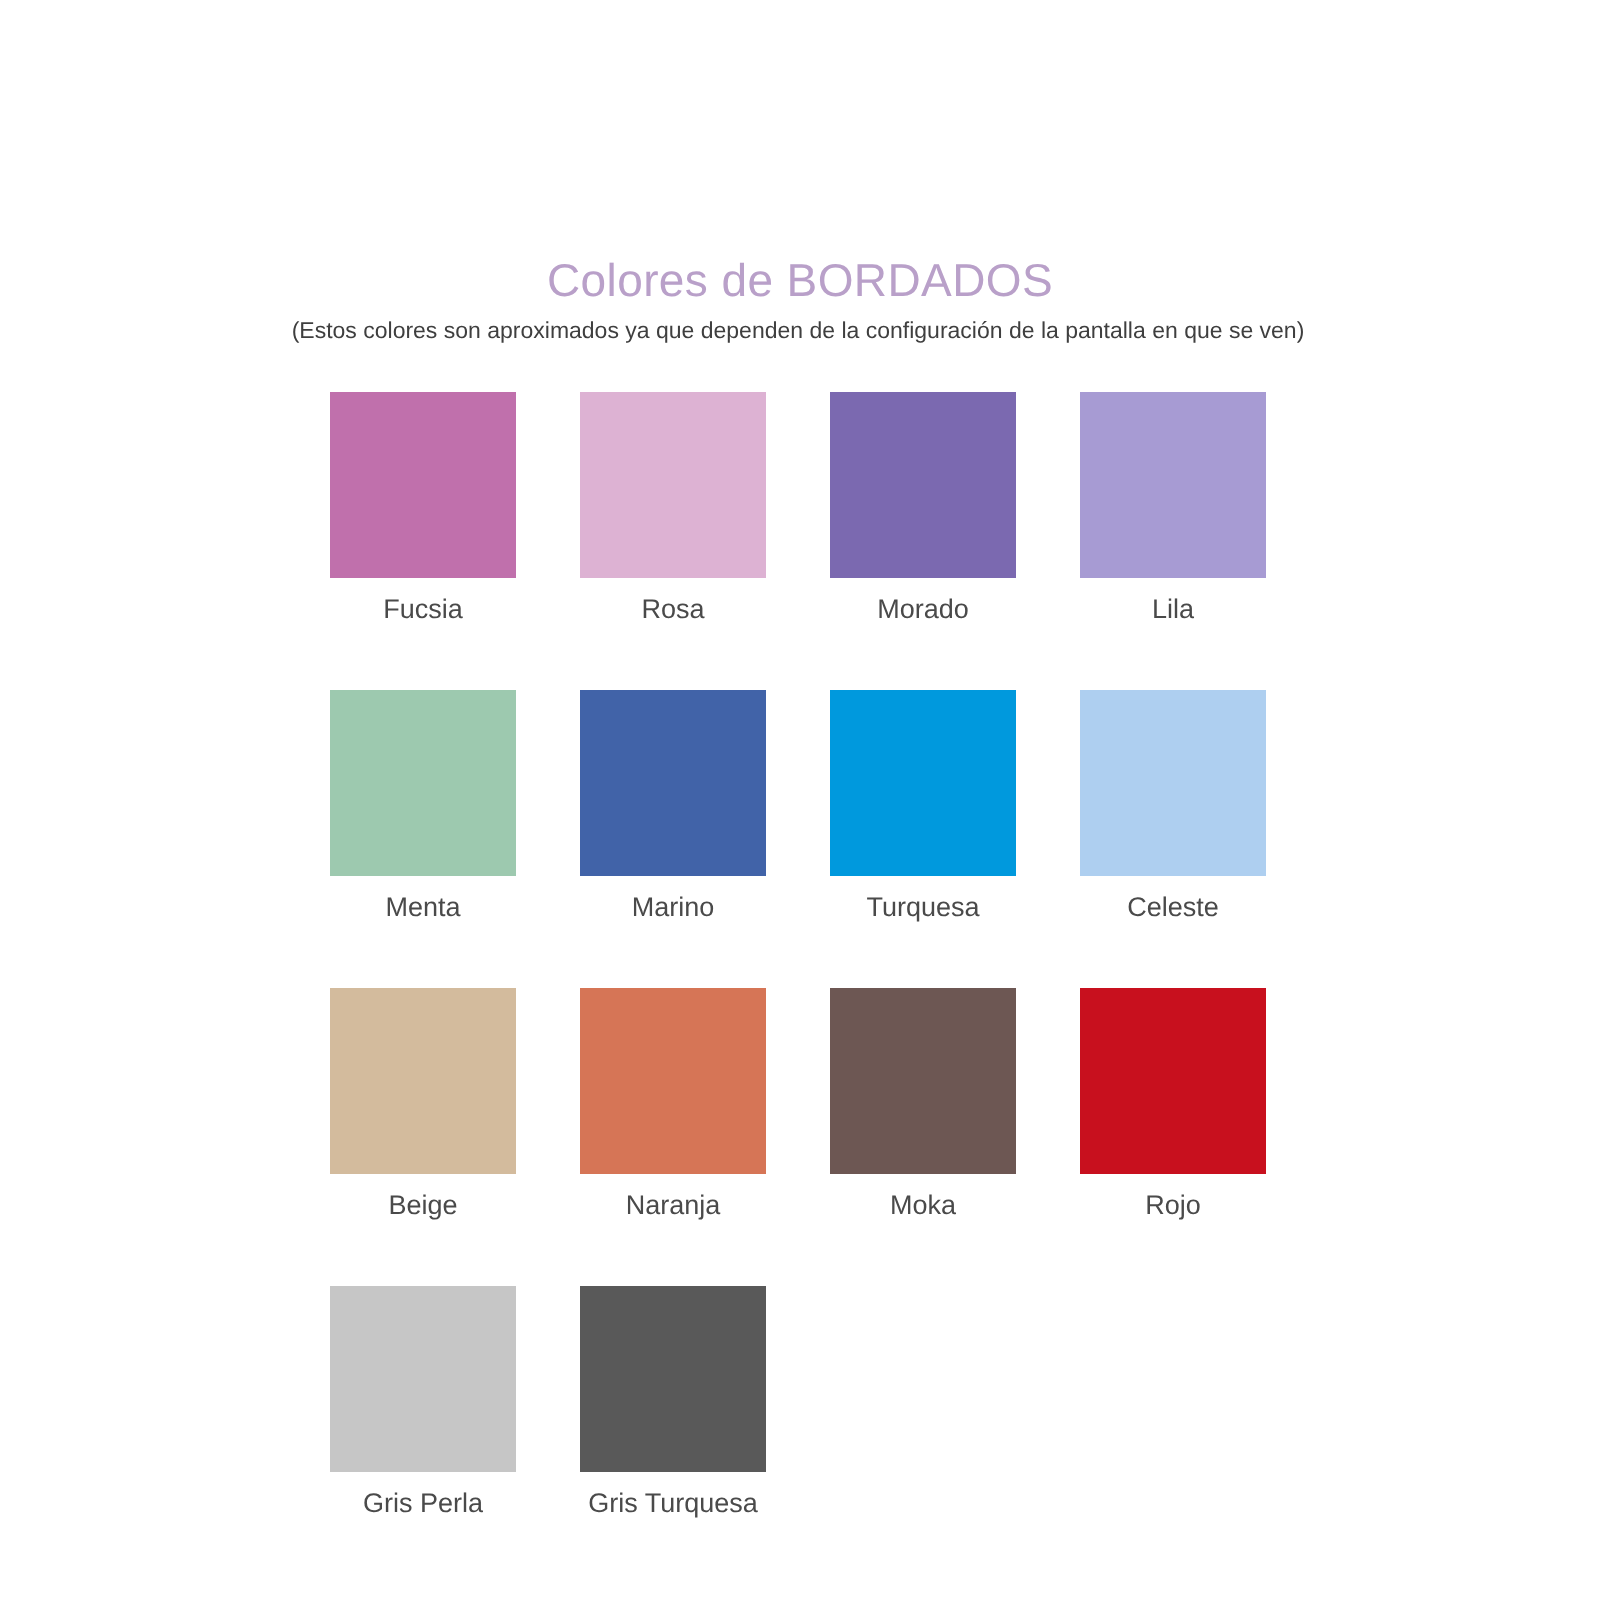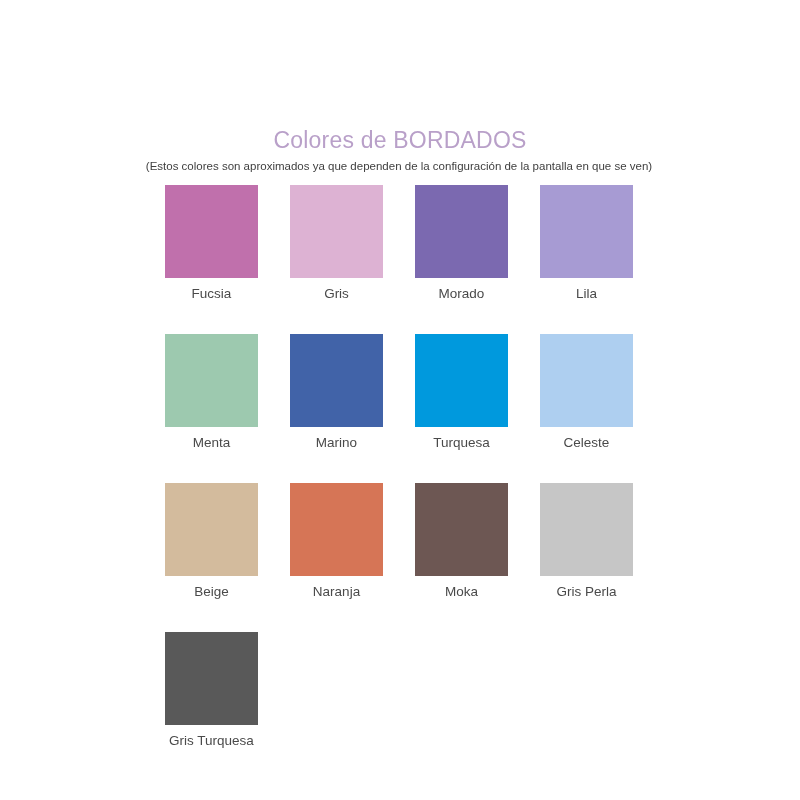--- a/index.html
+++ b/index.html
@@ -36,21 +36,21 @@
   }
   .subtitle {
     font-size: 11.5px;
     color: #3f3f3f;
     margin: 5px 2px 0 0;
     line-height: 14px;
     font-weight: 400;
   }
   .grid {
     position: absolute;
-    top: 185px;
+    top: 196px;
     left: 165px;
     width: 470px;
     display: grid;
     grid-template-columns: repeat(4, 93px);
     grid-column-gap: 32px;
     grid-row-gap: 32px;
   }
   .cell {
     width: 93px;
   }
@@ -80,21 +80,21 @@
     <p class="subtitle" style="color: rgb(63, 63, 63);">(Estos colores son aproximados ya que dependen de la configuración de la pantalla en que se ven)</p>
   </div>
 
   <div class="grid">
       <div class="cell">
         <span class="swatch" style="background-color: rgb(192, 112, 172);"></span>
         <span class="swatch-label">Fucsia</span>
       </div>
       <div class="cell">
         <span class="swatch" style="background-color: rgb(221, 178, 211);"></span>
-        <span class="swatch-label">Gris</span>
+        <span class="swatch-label">Rosa</span>
       </div>
       <div class="cell">
         <span class="swatch" style="background-color: rgb(123, 105, 176);"></span>
         <span class="swatch-label">Morado</span>
       </div>
       <div class="cell">
         <span class="swatch" style="background-color: rgb(167, 155, 211);"></span>
         <span class="swatch-label">Lila</span>
       </div>
       <div class="cell">
@@ -119,20 +119,24 @@
       </div>
       <div class="cell">
         <span class="swatch" style="background-color: rgb(214, 117, 86);"></span>
         <span class="swatch-label">Naranja</span>
       </div>
       <div class="cell">
         <span class="swatch" style="background-color: rgb(109, 87, 83);"></span>
         <span class="swatch-label">Moka</span>
       </div>
       <div class="cell">
+        <span class="swatch" style="background-color: rgb(200, 16, 30);"></span>
+        <span class="swatch-label">Rojo</span>
+      </div>
+      <div class="cell">
         <span class="swatch" style="background-color: rgb(198, 198, 198);"></span>
         <span class="swatch-label">Gris Perla</span>
       </div>
       <div class="cell">
         <span class="swatch" style="background-color: rgb(89, 89, 89);"></span>
         <span class="swatch-label">Gris Turquesa</span>
       </div>
     </div>
 
 </div>

